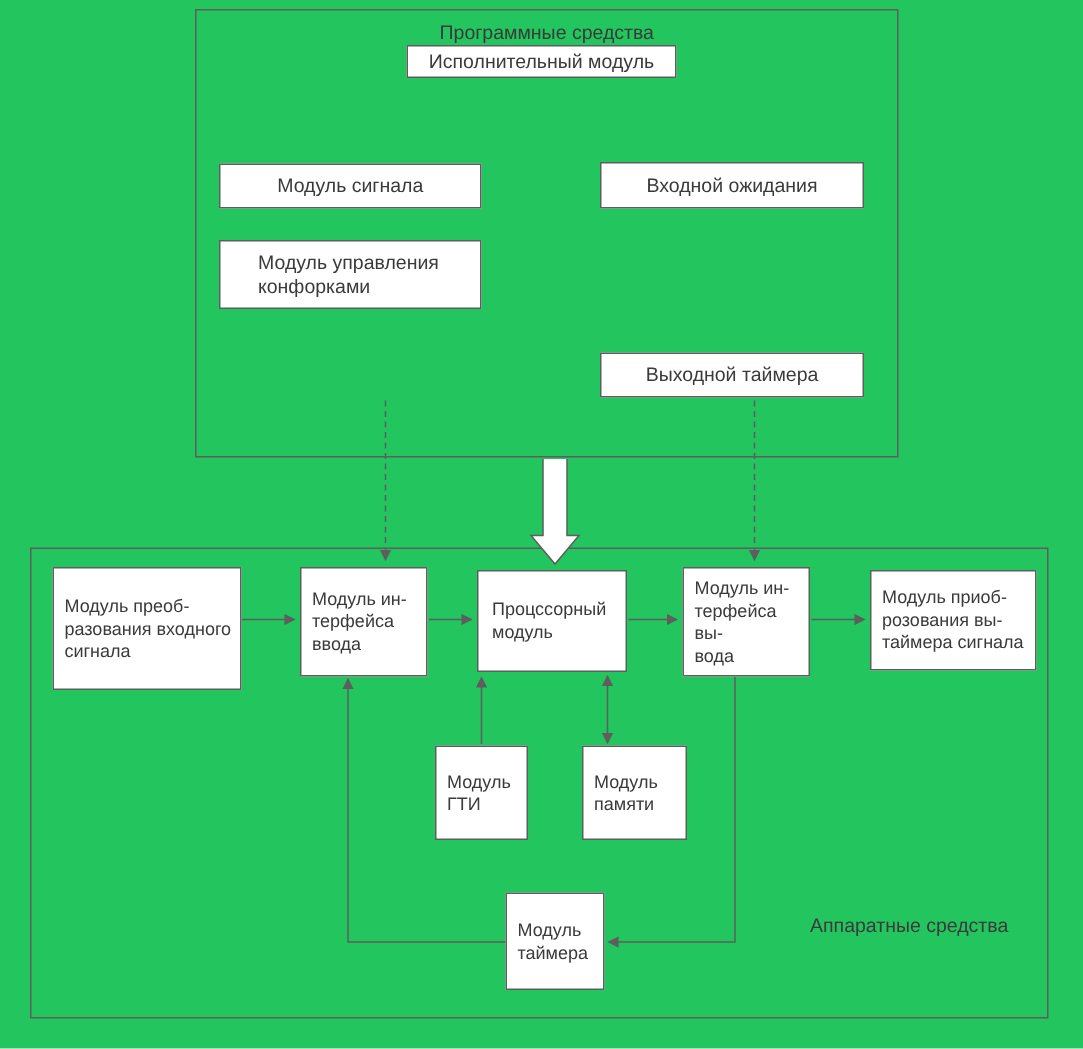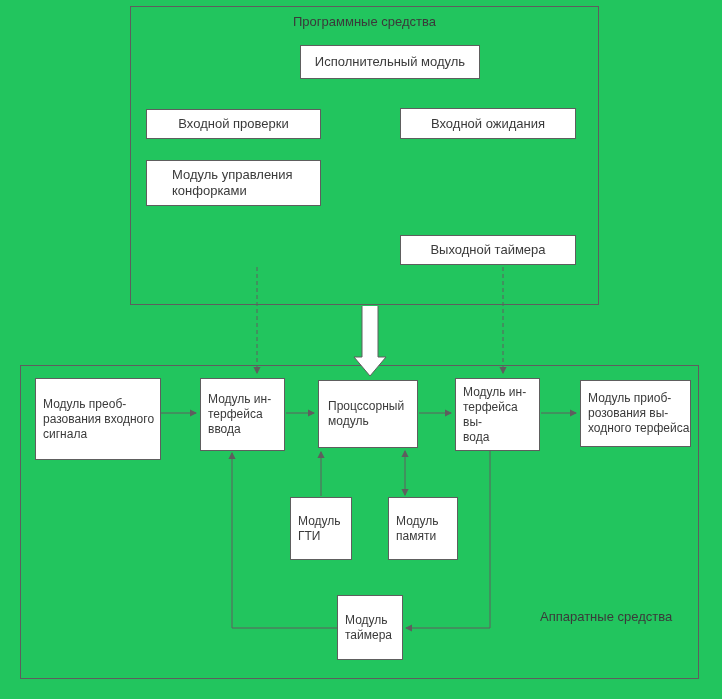--- a/index.html
+++ b/index.html
@@ -72,44 +72,44 @@
     <line x1="503" y1="267" x2="503" y2="373" class="conn dashed" marker-end="url(#arr)"></line>
 
     <path d="M362,306 L362,357 L354,357 L370,376 L386,357 L378,357 L378,306" fill="#ffffff" class="conn"></path>
   </svg>
 
   <div class="frame" style="left:130px; top:6px; width:469px; height:299px;"></div>
   <div class="frame" style="left:20px; top:365px; width:679px; height:314px;"></div>
 
   <div class="label" style="left:130px; top:14px; width:469px; text-align:center;">Программные средства</div>
 
-  <div class="box sw center" style="left:271px; top:45px; width:180px; height:34px;margin-left:29px;">Исполнительный модуль</div>
+  <div class="box sw center" style="left:271px; top:30px; width:180px; height:22px;">Исполнительный модуль</div>
 
-  <div class="box sw center" style="left:146px; top:109px; width:175px; height:30px;">Входной проверки</div>
+  <div class="box sw center" style="left:146px; top:109px; width:175px; height:30px;">Модуль сигнала</div>
   <div class="box sw center" style="left:400px; top:108px; width:176px; height:31px;">Входной ожидания</div>
 
   <div class="box sw" style="left:146px; top:160px; width:175px; height:46px; padding-left:25px;">Модуль управления
 конфорками</div>
 
   <div class="box sw center" style="left:400px; top:235px; width:176px; height:30px;">Выходной таймера</div>
 
   <div class="box" style="left:35px; top:378px; width:126px; height:82px; padding-left:7px;">Модуль преоб-
 разования входного
 сигнала</div>
   <div class="box" style="left:200px; top:378px; width:85px; height:73px; padding-left:7px;">Модуль ин-
 терфейса
 ввода</div>
   <div class="box" style="left:318px; top:380px; width:100px; height:68px; padding-left:9px;">Процссорный
 модуль</div>
   <div class="box" style="left:455px; top:378px; width:85px; height:73px; padding-left:7px;">Модуль ин-
 терфейса вы-
 вода</div>
   <div class="box" style="left:580px; top:380px; width:111px; height:67px; padding-left:7px;">Модуль приоб-
 розования вы-
-ходного терфейса</div>
+таймера сигнала</div>
 
   <div class="box" style="left:290px; top:497px; width:62px; height:63px; padding-left:7px;">Модуль
 ГТИ</div>
   <div class="box" style="left:388px; top:497px; width:70px; height:63px; padding-left:7px;">Модуль
 памяти</div>
 
   <div class="box" style="left:337px; top:595px; width:66px; height:65px; padding-left:7px;">Модуль
 таймера</div>
 
   <div class="label" style="left:540px; top:609px;">Аппаратные средства</div>

